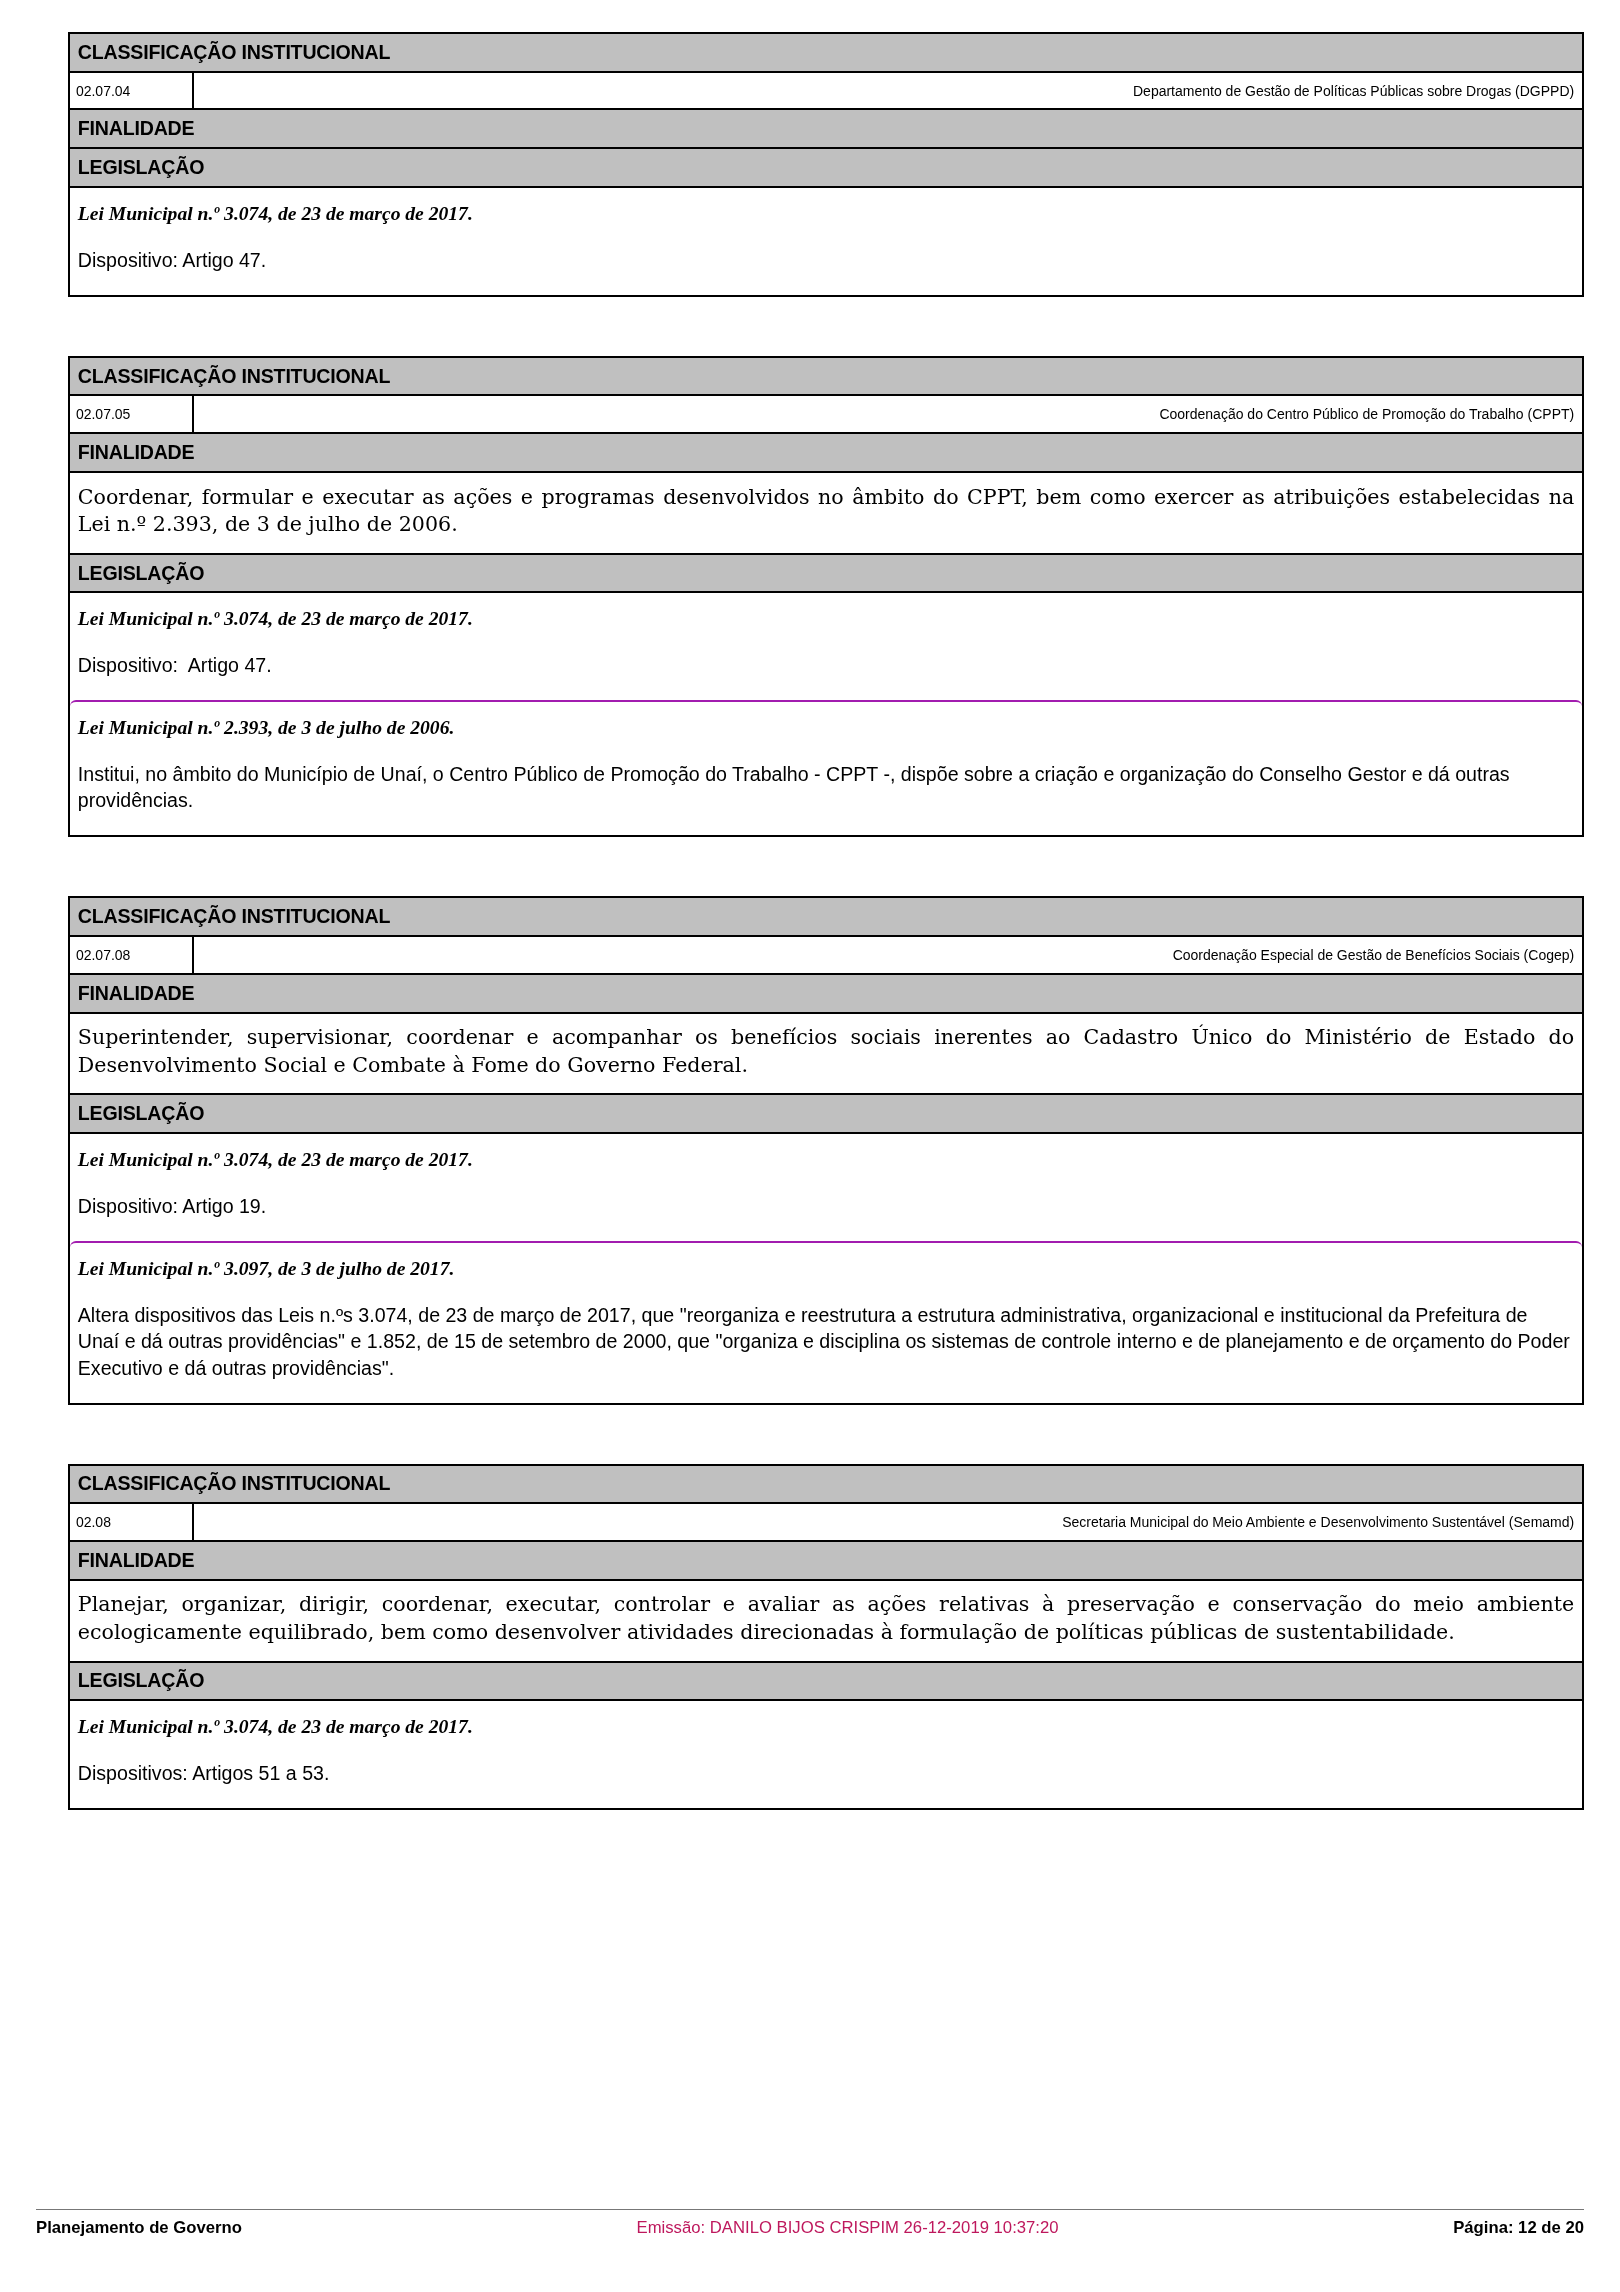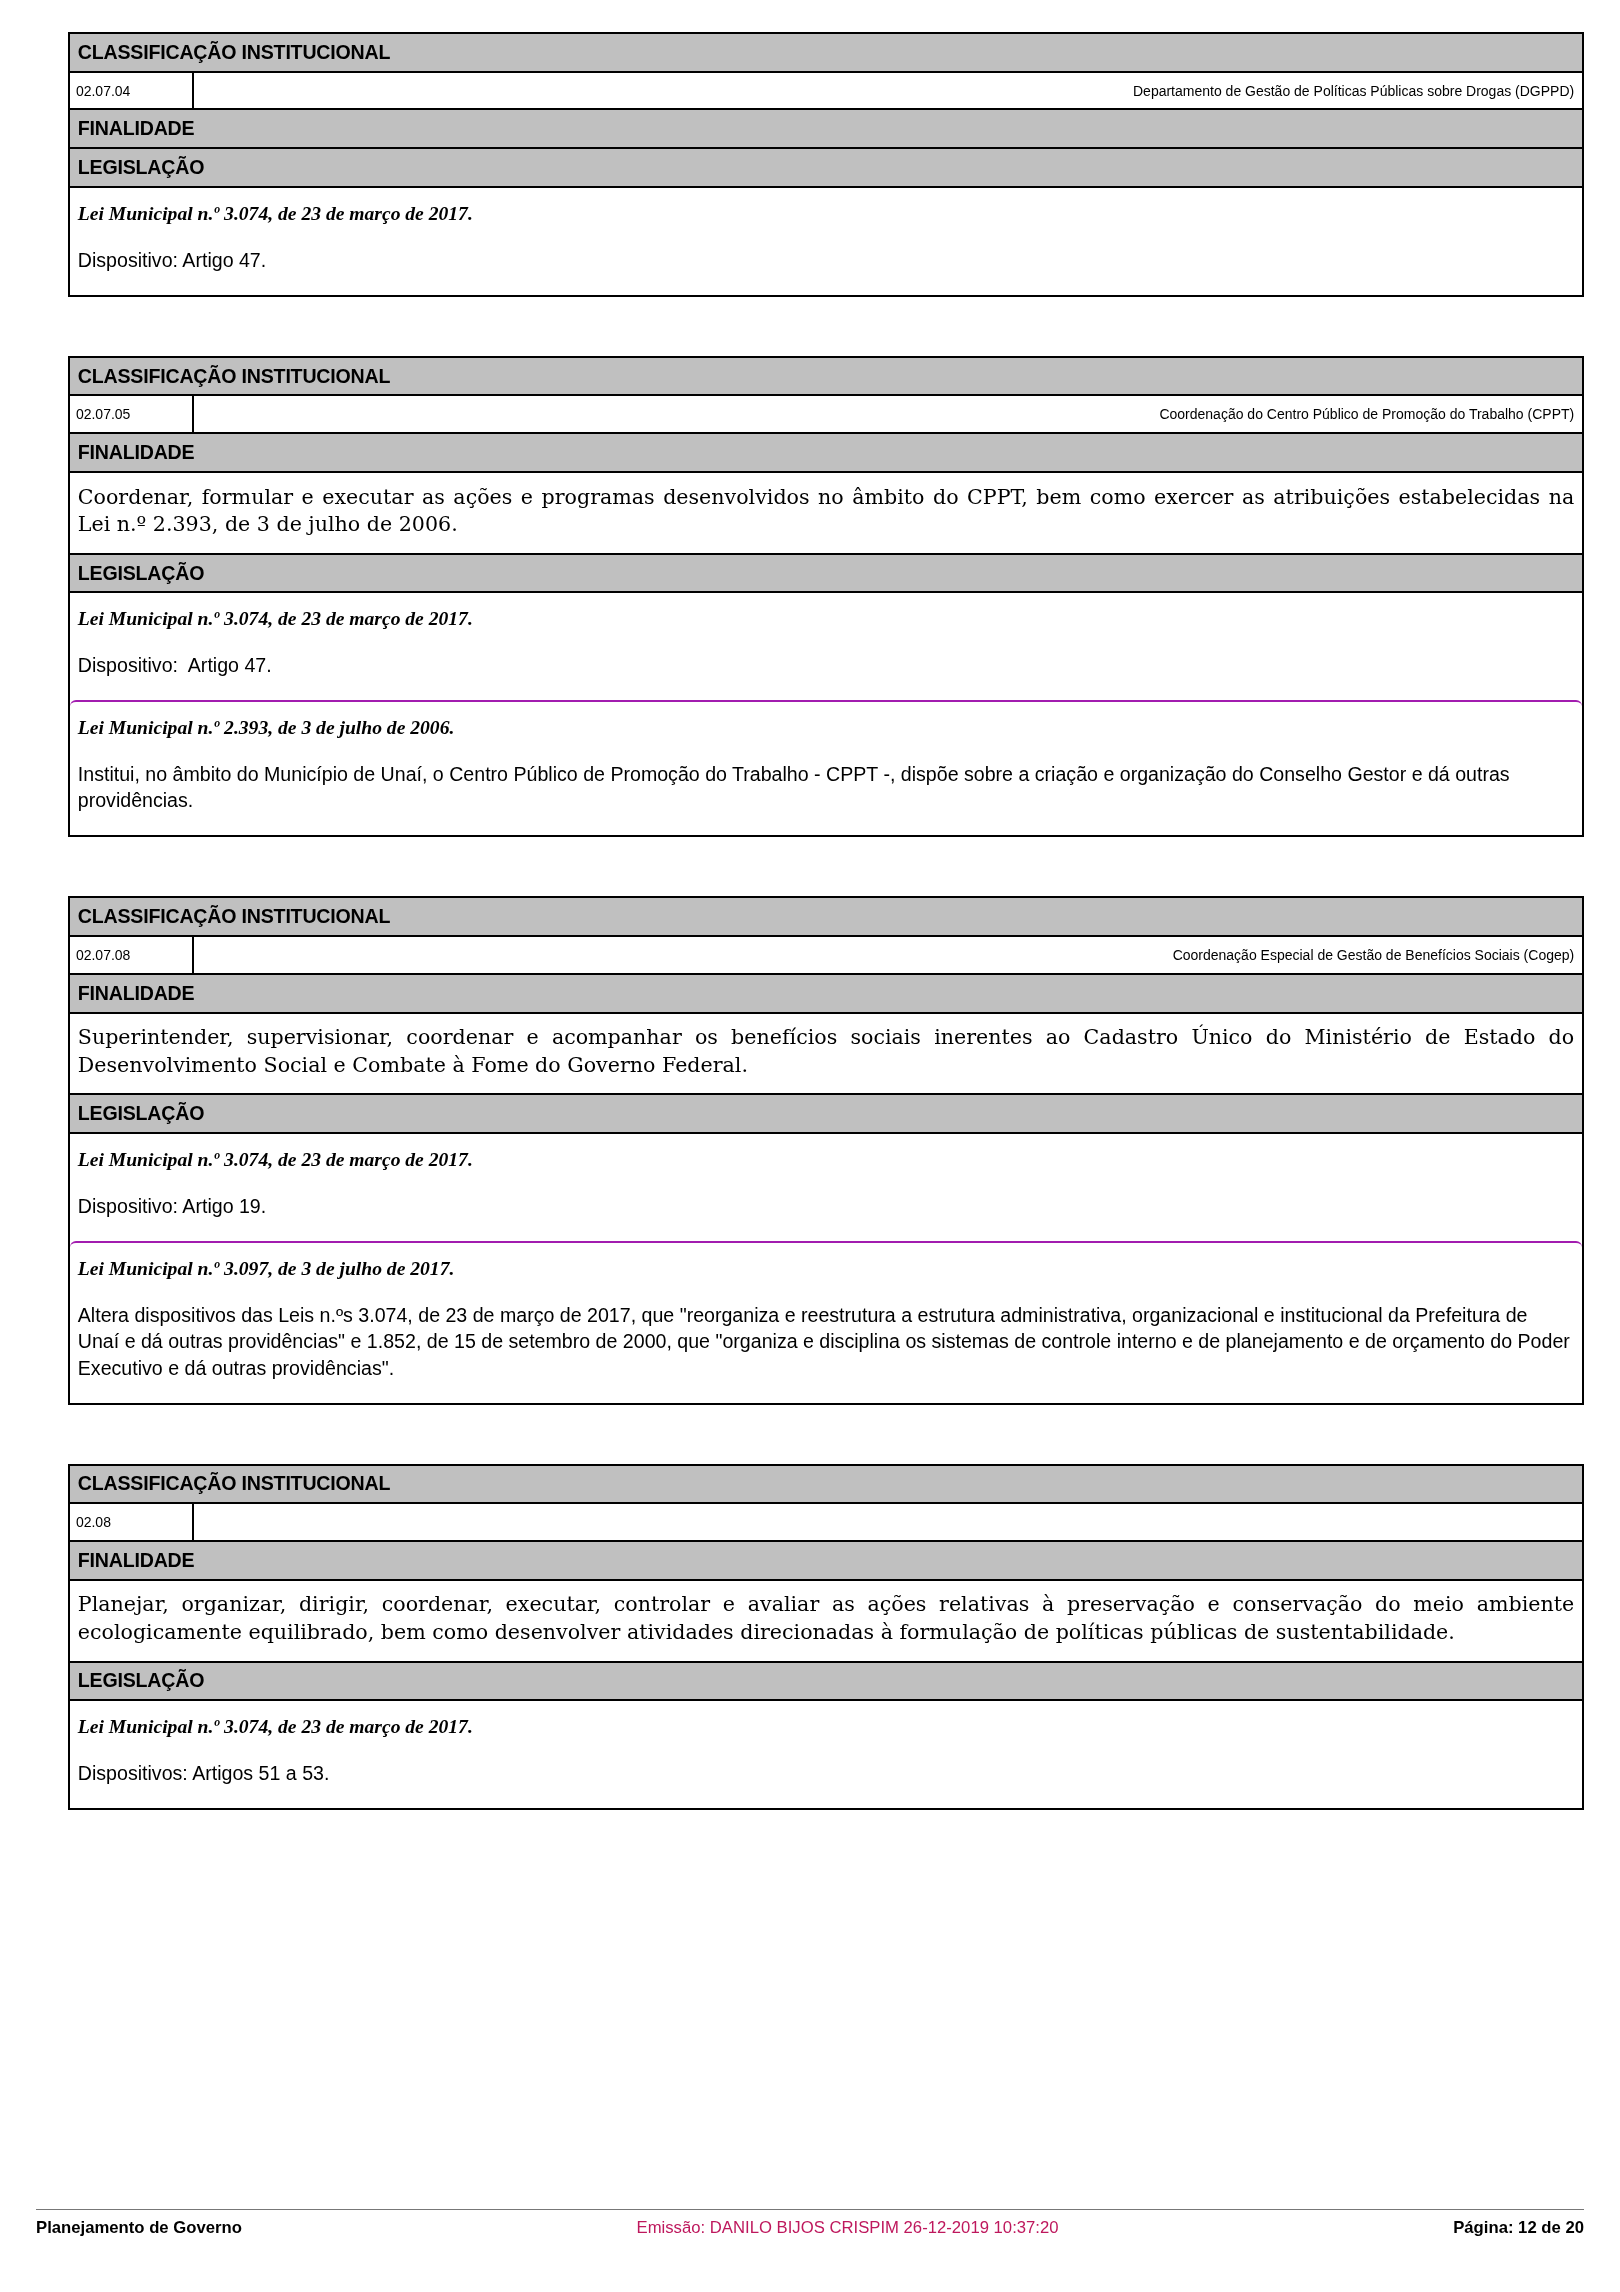--- a/index.html
+++ b/index.html
@@ -112,20 +112,21 @@
         <p class="law-title">Lei Municipal n.º 3.097, de 3 de julho de 2017.</p>
         <p class="law-body">Altera dispositivos das Leis n.ºs 3.074, de 23 de março de 2017, que "reorganiza e reestrutura a estrutura administrativa, organizacional e institucional da Prefeitura de Unaí e dá outras providências" e 1.852, de 15 de setembro de 2000, que "organiza e disciplina os sistemas de controle interno e de planejamento e de orçamento do Poder Executivo e dá outras providências".</p>
       </div>
     </div>
   </section>
 
   <section class="block">
     <div class="row-hdr">CLASSIFICAÇÃO INSTITUCIONAL</div>
     <div class="row-code">
       <div class="cell-code">02.08</div>
+      <div class="cell-name">Secretaria Municipal do Meio Ambiente e Desenvolvimento Sustentável (Semamd)</div>
     </div>
     <div class="row-hdr">FINALIDADE</div>
     <div class="finalidade">Planejar, organizar, dirigir, coordenar, executar, controlar e avaliar as ações relativas à preservação e conservação do meio ambiente ecologicamente equilibrado, bem como desenvolver atividades direcionadas à formulação de políticas públicas de sustentabilidade.</div>
     <div class="row-hdr">LEGISLAÇÃO</div>
     <div>
       <div class="law">
         <p class="law-title">Lei Municipal n.º 3.074, de 23 de março de 2017.</p>
         <p class="law-body">Dispositivos: Artigos 51 a 53.</p>
       </div>
     </div>

